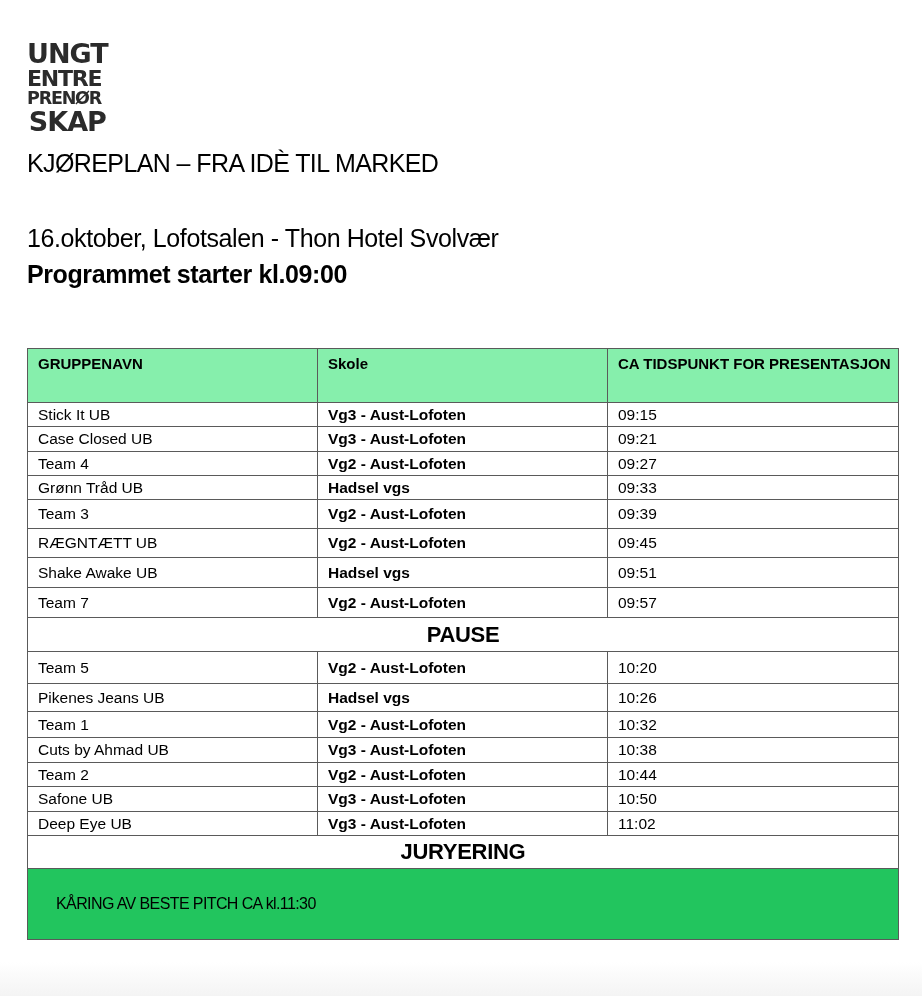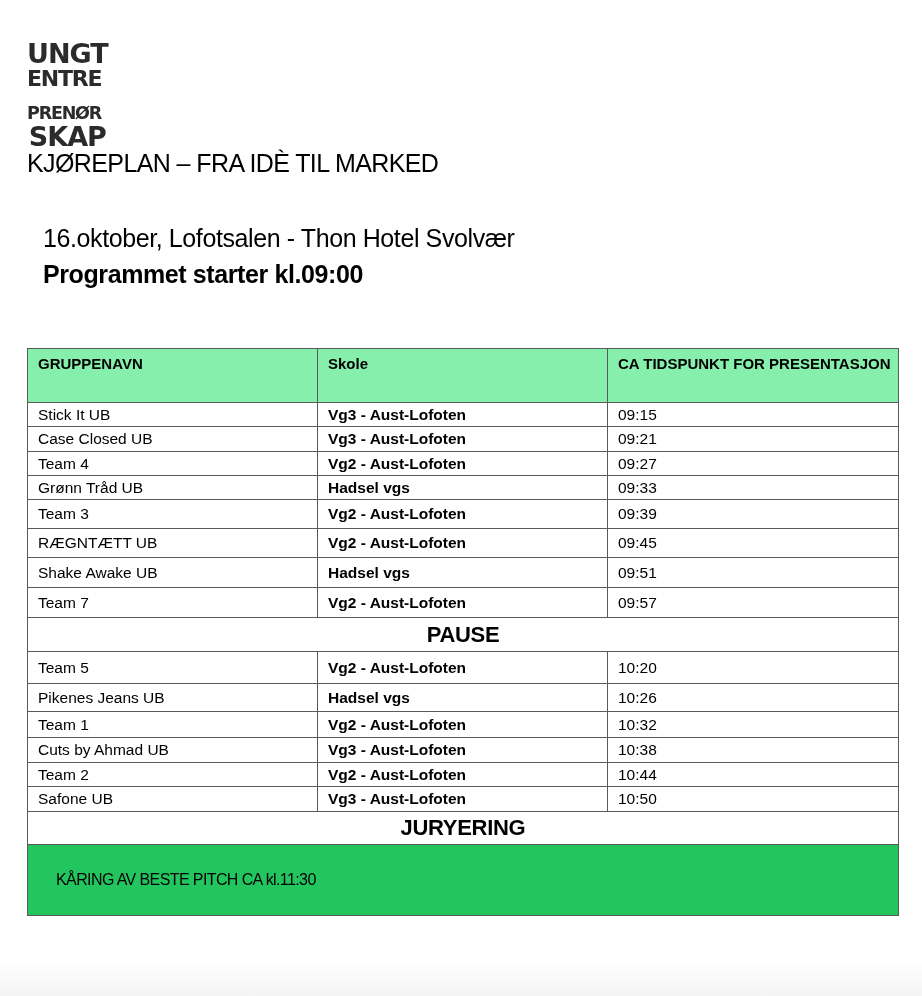--- a/index.html
+++ b/index.html
@@ -13,28 +13,28 @@
     background: linear-gradient(#ffffff, #f4f4f4);
   }
   .logo {
     position: absolute; left: 27px; top: 24px;
     font-family: "DejaVu Sans", sans-serif; font-weight: bold; color: #2b2b2b;
     line-height: 1; letter-spacing: -0.5px;
   }
   .logo div { display: block; margin-top: 16px; }
   .logo .l1 { font-size: 27px; letter-spacing: -1px; }
   .logo .l2 { font-size: 22px; letter-spacing: -1.2px; margin-top: 1px; }
-  .logo .l3 { font-size: 17.5px; letter-spacing: -1.2px; margin-top: 15px; }
+  .logo .l3 { font-size: 17.5px; letter-spacing: -1.2px; margin-top: 0; }
   .logo .l4 { font-size: 27px; letter-spacing: -1px; margin-top: 0px; text-align: center; }
 
   .title {
     position: absolute; left: 27px; top: 149px; font-size: 25px; letter-spacing: -0.6px;
   }
   .subline {
-    position: absolute; left: 43px; font-size: 25px; letter-spacing: -0.4px;
+    position: absolute; left: 27px; font-size: 25px; letter-spacing: -0.4px;
   }
   .sub1 { top: 224px; }
   .sub2 { top: 260px; font-weight: bold; }
 
   table.schedule {
     position: absolute; left: 27px; top: 348px; width: 871px;
     border-collapse: collapse; table-layout: fixed;
     font-size: 15.5px;
   }
   table.schedule td, table.schedule th {
@@ -151,20 +151,25 @@
   <tr style="height:24px">
     <td>Team 2</td>
     <td class="school">Vg2 - Aust-Lofoten</td>
     <td>10:44</td>
   </tr>
   <tr style="height:25px">
     <td>Safone UB</td>
     <td class="school">Vg3 - Aust-Lofoten</td>
     <td>10:50</td>
   </tr>
+  <tr style="height:24px">
+    <td>Deep Eye UB</td>
+    <td class="school">Vg3 - Aust-Lofoten</td>
+    <td>11:02</td>
+  </tr>
 
   <tr class="section" style="height:33px">
     <td colspan="3">JURYERING</td>
   </tr>
 
   <tr class="footer">
     <td colspan="3">KÅRING AV BESTE PITCH CA kl.11:30</td>
   </tr>
 </tbody>
   </table>

